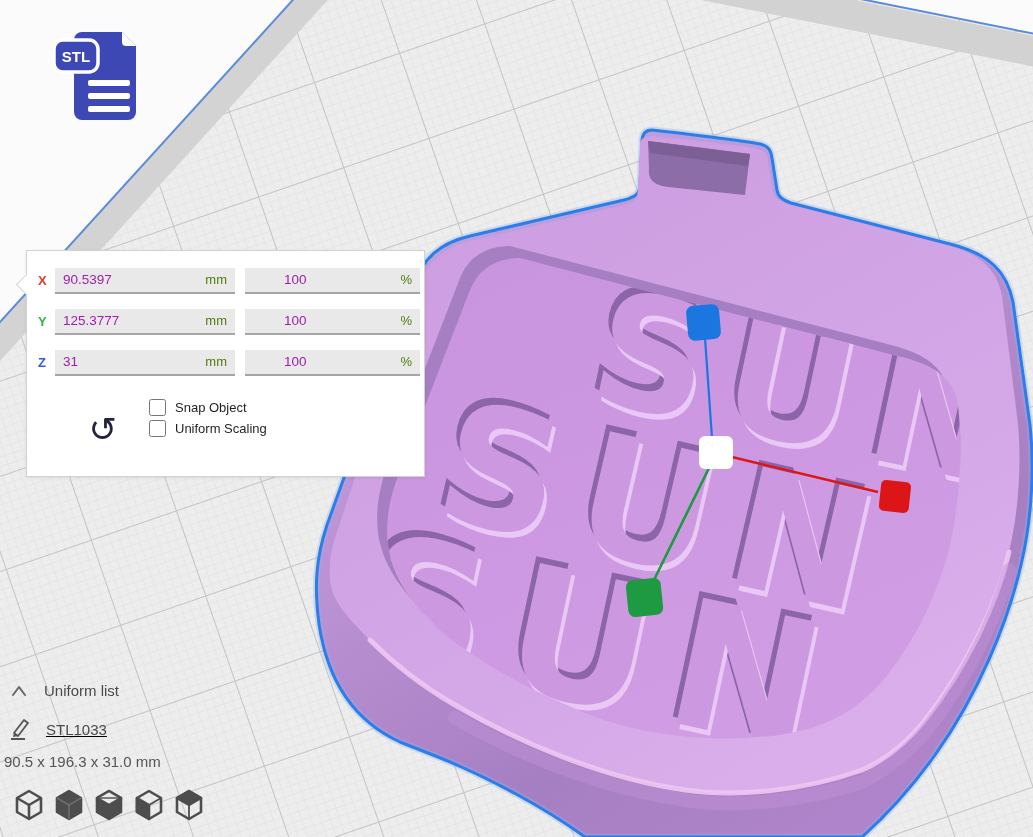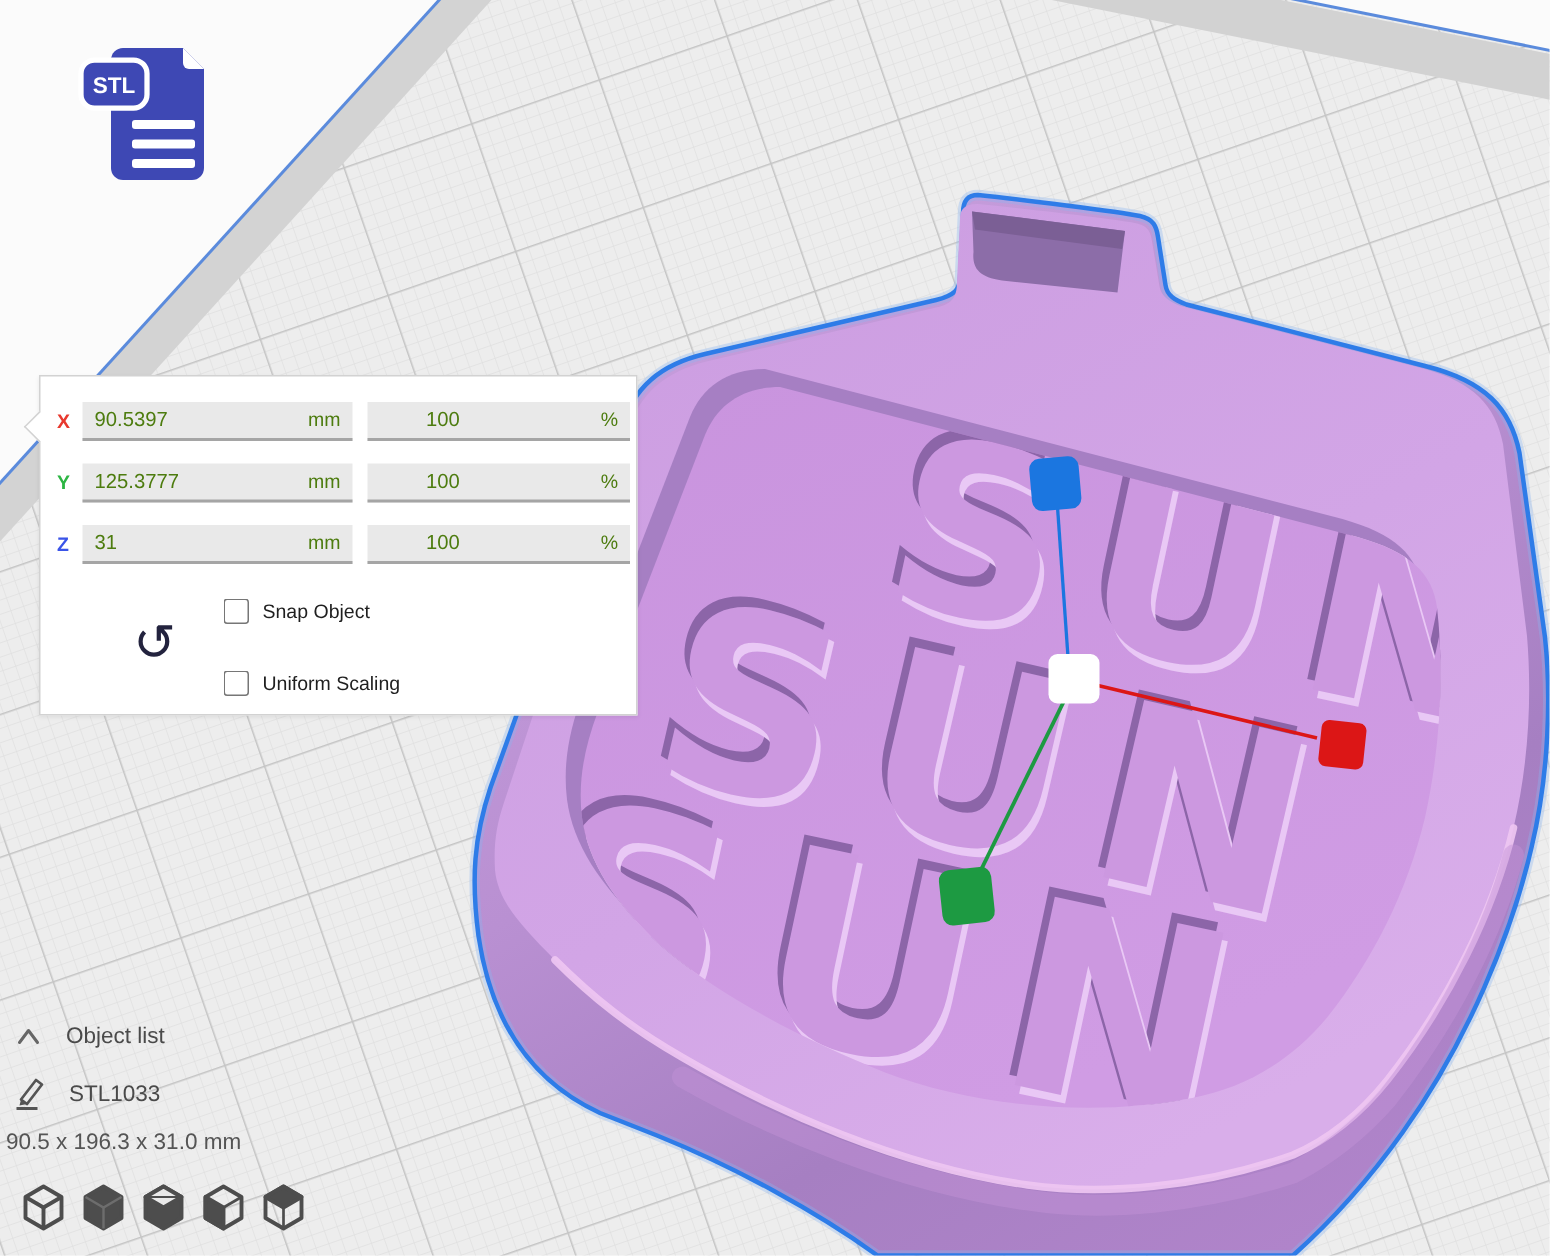--- a/index.html
+++ b/index.html
@@ -28,36 +28,36 @@
   .axis-row{position:absolute;left:0;height:27px;display:flex;align-items:center;}
   .axis-row .axis-label{width:17px;margin-left:11px;font-size:13px;font-weight:bold;}
   .field{
     height:26px;background:#e9e9e9;border-bottom:2px solid #a5a5a5;
     display:flex;align-items:center;box-sizing:border-box;
   }
   .field.mm{width:180px;margin-right:10px;}
   .field.pct{width:175px;padding-left:31px;}
   .field input{
     flex:1;min-width:0;background:transparent;border:0;outline:none;
-    font-family:"Liberation Sans", sans-serif;font-size:13.5px;color:#4d7c0f;padding:0 0 0 8px;
+    font-family:"Liberation Sans", sans-serif;font-size:13.5px;color:#a21caf;padding:0 0 0 8px;
   }
   .field .unit{font-size:13px;color:#4d7c0f;padding-right:8px;}
   .reset-btn{
     position:absolute;left:56px;top:405px;width:40px;height:40px;border:0;background:transparent;
     font-size:34px;line-height:36px;color:#23233e;cursor:pointer;padding:0;
     font-family:"DejaVu Sans", sans-serif;transform:translate(-26px,-160px);
   }
   .chk-row{position:absolute;left:122px;display:flex;align-items:center;gap:9px;}
   .chk-row input{width:17px;height:17px;margin:0;accent-color:#ffffff;}
   .chk-row .chk-label{font-size:13px;color:#1f1f1f;}
 
   
   .objlist-header{position:absolute;left:10px;top:682px;display:flex;align-items:center;gap:16px;}
   .objlist-header .txt{font-size:15px;color:#4a4a4a;}
-  .objlist-item{position:absolute;left:10px;top:718px;display:flex;align-items:center;gap:16px;}
+  .objlist-item{position:absolute;left:10px;top:718px;display:flex;align-items:center;gap:16px;text-decoration:underline;}
   .objlist-item .txt{font-size:15px;color:#4a4a4a;}
   .obj-dims{position:absolute;left:4px;top:753px;font-size:15px;color:#555;}
 
   
   .view-toolbar{position:absolute;left:12px;top:788px;display:flex;gap:6px;}
   .view-btn{width:34px;height:34px;background:transparent;border:0;padding:0;cursor:pointer;}
 </style>
 </head>
 <body>
 
@@ -219,31 +219,31 @@
       <span class="unit">%</span>
     </div>
   </div>
 
   <button class="reset-btn" style="position:absolute;left:56px;top:158px;transform:none;">↺</button>
 
   <div class="chk-row" style="top:148px;">
     <input type="checkbox" style="">
     <span class="chk-label">Snap Object</span>
   </div>
-  <div class="chk-row" style="top:196px;justify-content:space-between;">
+  <div class="chk-row" style="top:169px;justify-content:space-between;">
     <input type="checkbox" style="">
     <span class="chk-label">Uniform Scaling</span>
   </div>
 </div>
 
 <div class="objlist-header">
   <svg width="18" height="14" viewBox="0 0 18 14">
     <polyline points="3,11 9,3 15,11" fill="none" stroke="#666" stroke-width="2" stroke-linecap="round" stroke-linejoin="round"></polyline>
   </svg>
-  <span class="txt">Object list</span>
+  <span class="txt">Uniform list</span>
 </div>
 
 <div class="objlist-item">
   <svg width="20" height="22" viewBox="0 0 20 22">
     <path d="M4,15 L14,2 L18,5 L8,18 Z" fill="none" stroke="#555" stroke-width="1.8" stroke-linejoin="round"></path>
     <path d="M4,15 L8,18 L3,19 Z" fill="#555"></path>
     <line x1="1" y1="21" x2="15" y2="21" stroke="#555" stroke-width="2"></line>
   </svg>
   <span class="txt">STL1033</span>
 </div>

